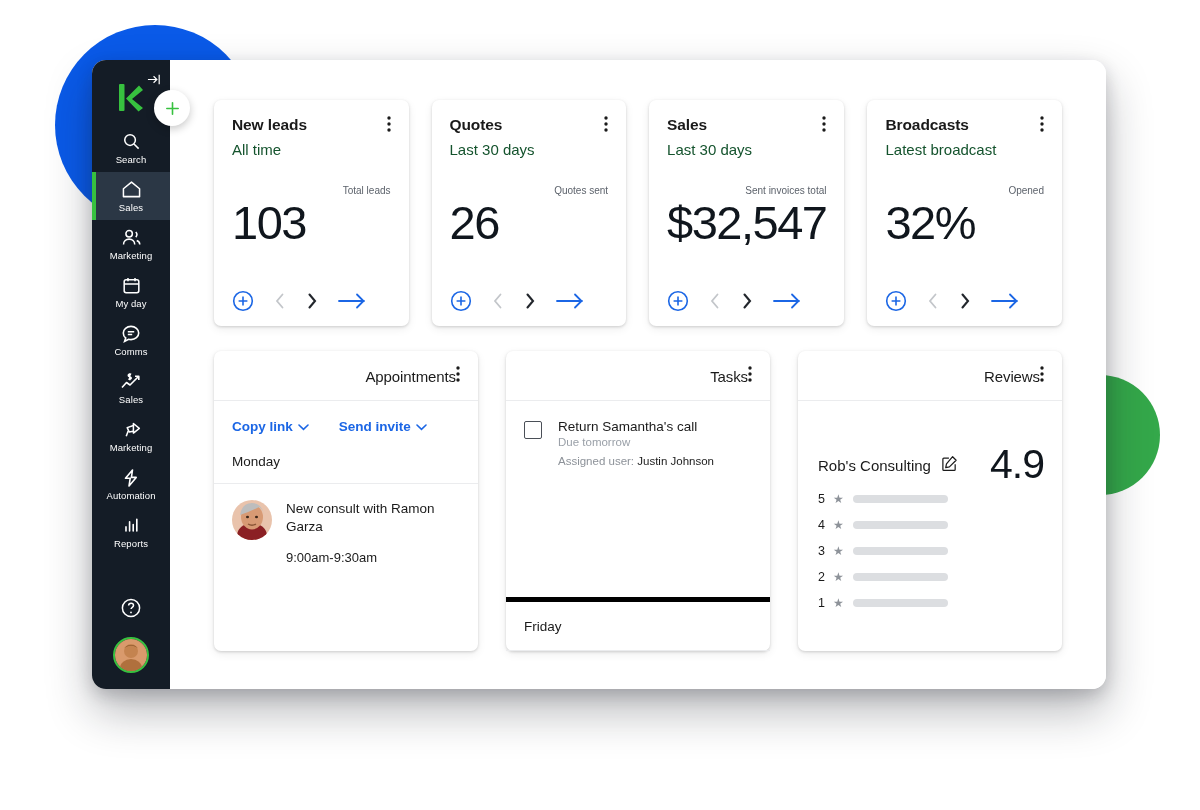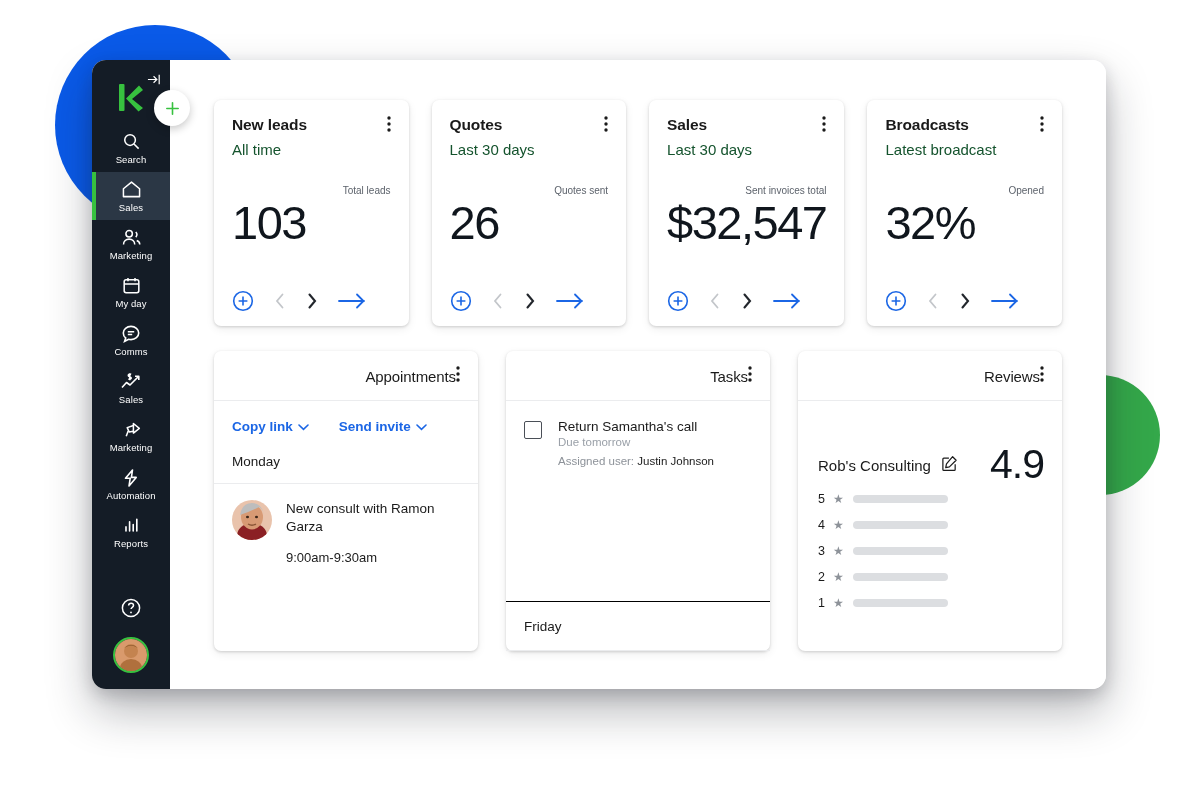--- a/index.html
+++ b/index.html
@@ -195,21 +195,21 @@
   }
   .appt-title { font-size: 13.5px; color: #1b1b1b; line-height: 1.36; max-width: 175px; }
   .appt-time { font-size: 13px; color: #1b1b1b; margin-top: 13px; }
 
   
   .task-day {
     font-size: 13.5px; color: #1b1b1b;
     padding: 17px 18px 16px 18px;
     border-bottom: 1px solid #ebecee;
   }
-  .task-day.second { border-top: 1px solid #000000; border-bottom: 1px solid #ebecee; margin-top: auto; }
+  .task-day.second { border-top: 5px solid #000000; border-bottom: 1px solid #ebecee; margin-top: auto; }
   .task-row { display: flex; gap: 16px; padding: 18px 18px 0 18px; }
   .task-check {
     width: 18px; height: 18px;
     border: 1.6px solid #4a4f57;
     border-radius: 2px;
     flex: none; margin-top: 2px; cursor: pointer;
     background: #fff;
   }
   .task-name { font-size: 13.5px; color: #1b1b1b; }
   .task-due { font-size: 11.5px; color: #9aa0a8; margin-top: 2px; }

